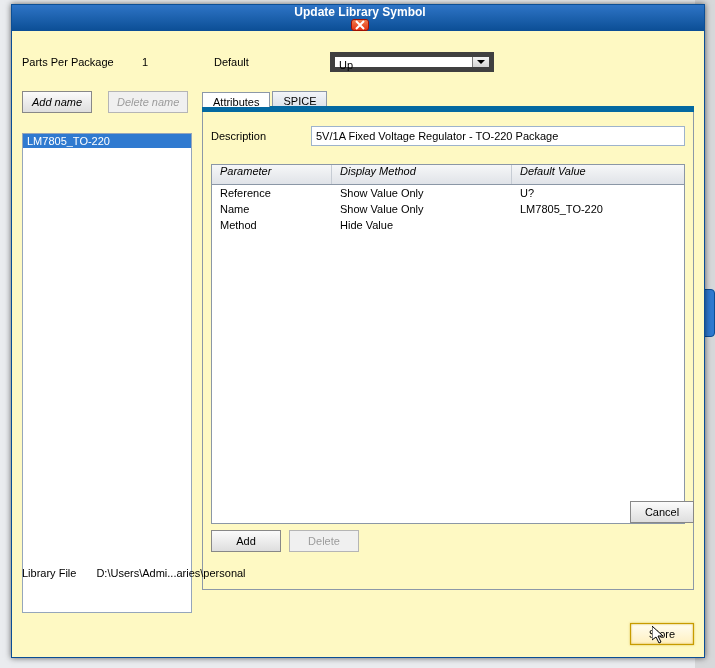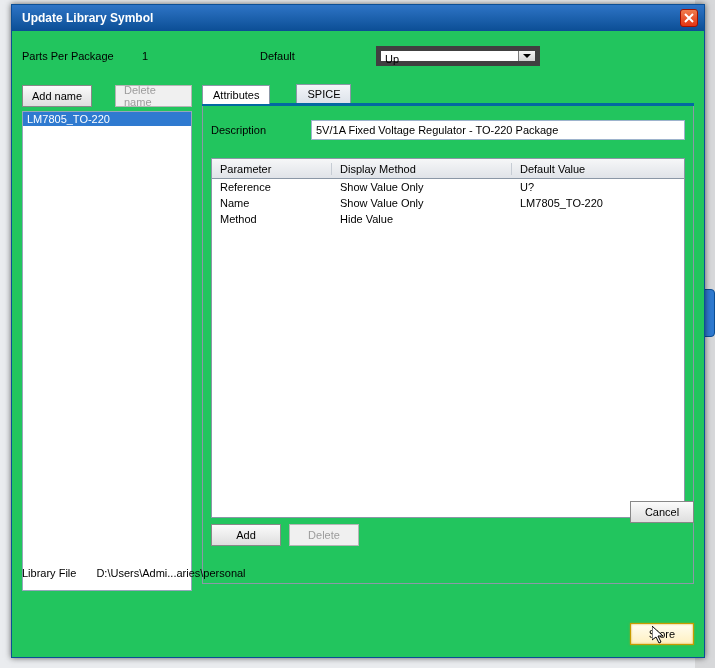--- a/index.html
+++ b/index.html
@@ -32,51 +32,51 @@
     border: 1px solid #0b4e95;
     box-shadow: 0 0 6px rgba(0,0,0,0.6);
   }
   .titlebar {
     height: 26px;
     background: linear-gradient(#2e74c6, #0b4e95);
     color: #fff;
     padding: 0 6px 0 10px;
     display: flex;
     align-items: center;
-    justify-content: space-between;
     font-size: 12px;
+    flex-direction: column;
   }
   .titlebar .label { font-weight: bold; }
   .close-btn {
     width: 18px; height: 18px;
     background: linear-gradient(#f07c4d,#e43413);
     border: 1px solid #a11000;
     border-radius: 3px;
     display: flex; align-items:center; justify-content:center;
     cursor: pointer;
   }
   .close-btn svg { width: 10px; height: 10px; }
   .dialog-body {
     position: absolute;
     top: 26px; left: 0;
     width: 100%;
     height: calc(100% - 26px);
-    background: #22c55e;
-    padding: 14px 10px 10px 10px;
+    background: #fef9c3;
+    padding: 20px 10px 10px 10px;
     color: #000;
   }
   .top-row {
     display: flex;
     align-items: center;
     height: 22px;
     margin-bottom: 18px;
   }
   .ppp-label { width: 120px; }
   .ppp-value { width: 72px; }
-  .default-label { width: 116px; margin-left: 46px; }
+  .default-label { width: 116px; }
   .combo {
     width: 164px; height: 20px;
     border: 5px solid #404040;
     display: flex;
     background: #fff;
   }
   .combo .text { flex: 1; padding: 2px 4px; }
   .combo .arrow {
     width: 17px; border-left: 1px solid #7a7a7a;
     background: linear-gradient(#f4f4f4,#d5d5d5);
@@ -103,39 +103,37 @@
     color: #9c9c9c;
     border-color: #b5b5b5;
     background: #f0f0f0;
     cursor: default;
   }
   .btn.primary {
     border-color: #c79b00;
     box-shadow: 0 0 2px rgba(199,155,0,0.9) inset, 0 0 2px rgba(199,155,0,0.6);
     background: linear-gradient(#fffdf1,#fff0c0);
   }
-  .name-btns { display:flex; gap: 23px; margin-bottom: 4px; }
+  .name-btns { display:flex; gap: 16px; margin-bottom: 20px; font-style: italic; }
   .name-list {
     border: 1px solid #95a6bb;
     width: 170px; height: 480px;
     background: #fff;
   }
   .name-list .item {
     background: #2f7ad0;
     color: #fff;
     padding: 1px 4px;
     font-size: 11px;
   }
   .right-col { flex: 1; }
   .tabs {
     display: flex;
-    border-bottom: 3px solid #0369a1;
+    border-bottom: 6px solid #0369a1;
     height: 21px;
-    align-items: flex-end;
-    gap: 24px;
   }
   .tab {
     padding: 3px 10px;
     font-size: 11px;
     border: 1px solid #8c98a7;
     border-bottom: none;
     margin-right: 2px;
     background: linear-gradient(#f3f5f9,#dde3ea);
     position: relative;
     cursor: pointer;
@@ -165,21 +163,21 @@
     height: 360px;
     display: flex;
     flex-direction: column;
     background: #fff;
   }
   .grid-head {
     display: flex;
     background: linear-gradient(#f6f7f8,#e0e3e8);
     border-bottom: 1px solid #8b97a6;
     height: 20px;
-    align-items:center;
+    font-style:italic;
   }
   .col1 { width: 120px; padding-left: 8px; border-right: 1px solid #c6ccd4; }
   .col2 { width: 180px; padding-left: 8px; border-right: 1px solid #c6ccd4; }
   .col3 { flex:1; padding-left: 8px; }
   .grid-body .row { display:flex; height: 16px; align-items:center; }
   .grid-body .row .col1,
   .grid-body .row .col2,
   .grid-body .row .col3 { border-right: none; }
   .grid-btns { margin-top: 6px; display:flex; gap: 8px; }
   .footer {

